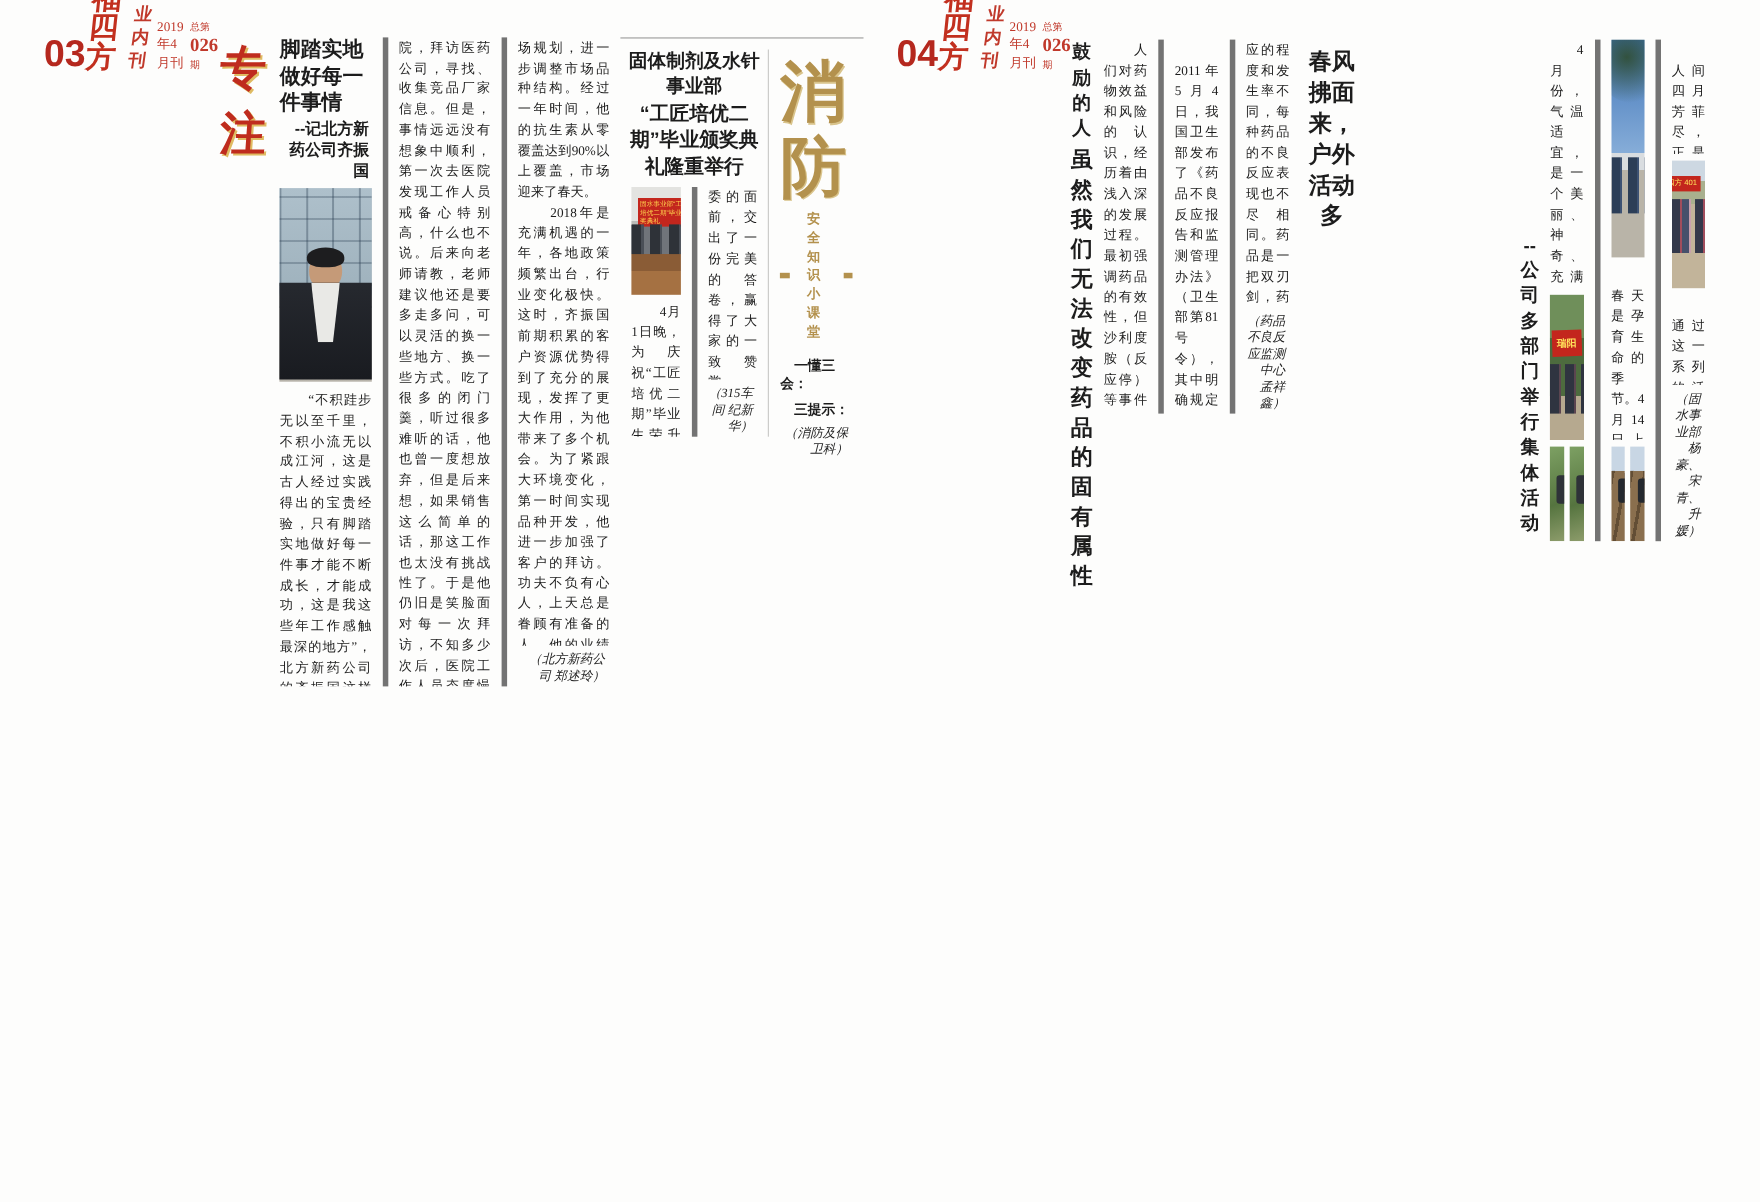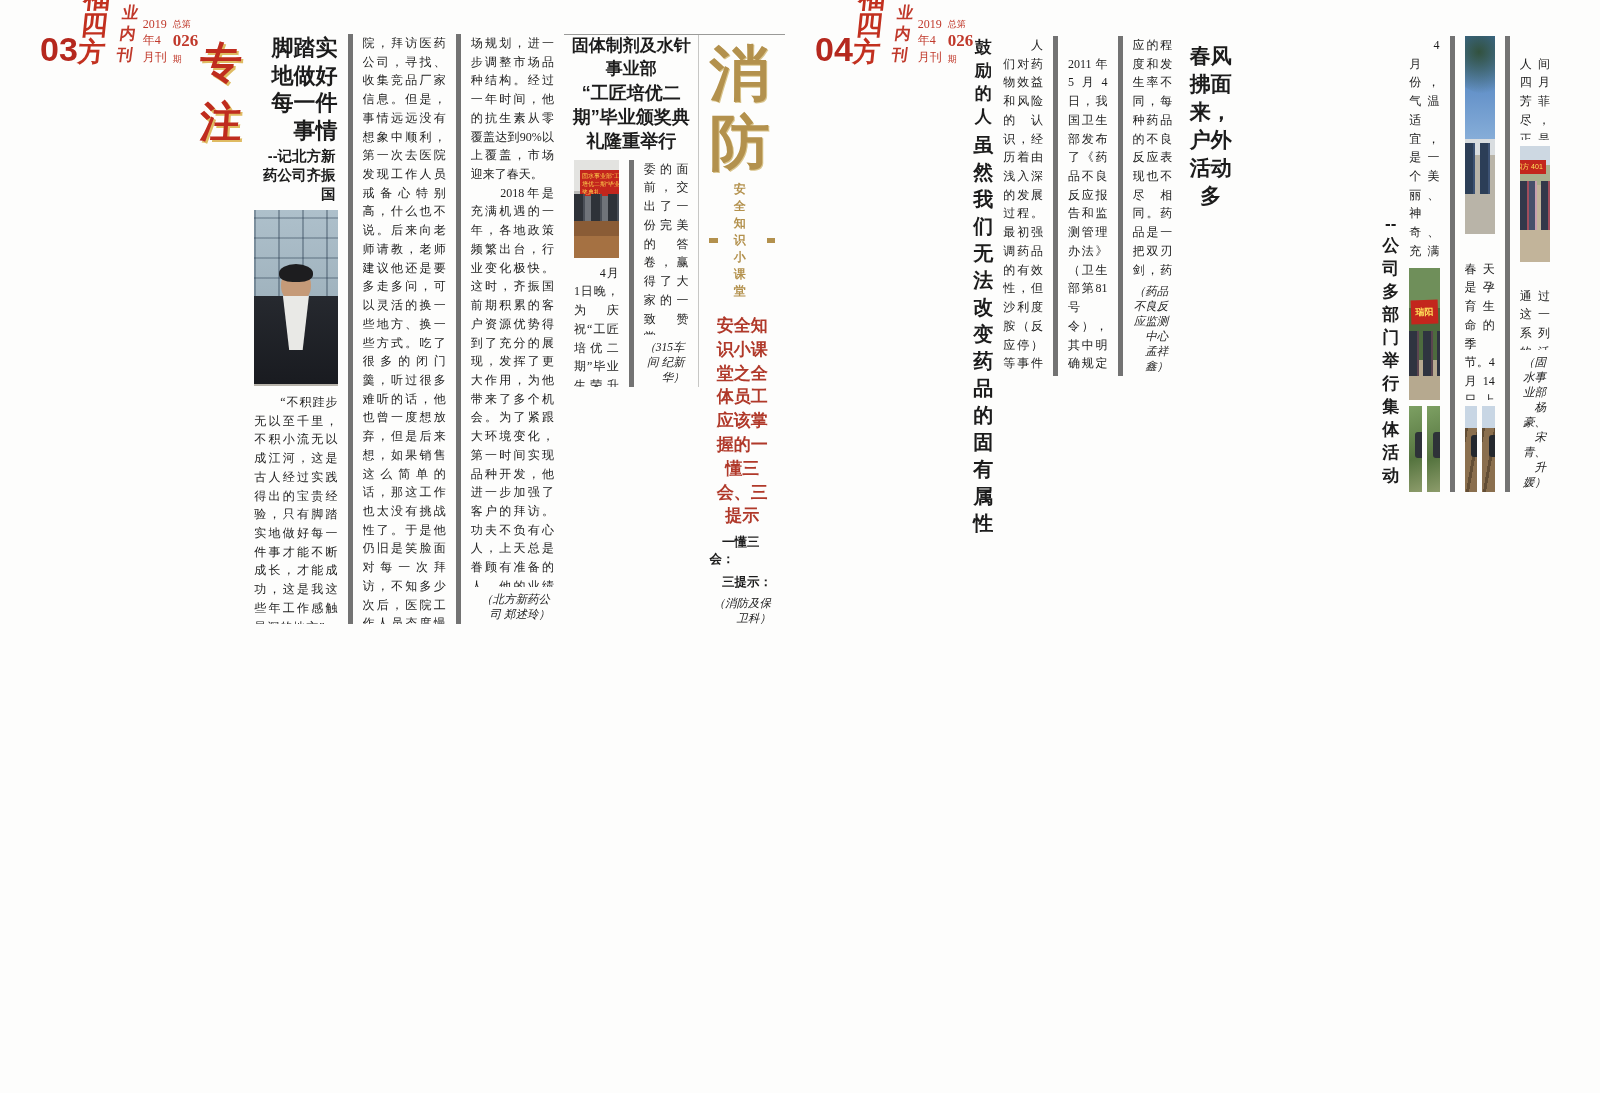--- a/index.html
+++ b/index.html
@@ -26,41 +26,41 @@
   .col + .col{border-left:5px solid #737373;}
   .byline{text-align:right;font-size:11.5px;font-style:italic;color:#222;padding:5px 4px 2px 0;flex-shrink:0;}
 
   
   .sec-top{display:flex;height:590px;margin-top:8px;}
   .marginstrip{width:46px;position:relative;flex-shrink:0;}
   .m-char{display:block;text-align:center;font-size:42px;font-weight:900;color:#bf2c1e;
           font-family:"Liberation Serif",serif;text-shadow:2px 2px 0 #dfbb62;line-height:1.4;
           transform:skewX(-4deg);}
   .cols3{flex:1;display:flex;min-width:0;}
-  .f-title{font-family:"Liberation Sans",sans-serif;font-size:22px;font-weight:800;
-           text-align:right;line-height:1.25;}
+  .f-title{font-family:"Liberation Sans",sans-serif;font-size:19px;font-weight:800;
+           text-align:left;line-height:1.25;}
   .f-sub{font-size:14.5px;font-weight:700;text-align:right;margin:3px 2px 6px 0;
          font-family:"Liberation Sans",sans-serif;}
   .photo{position:relative;overflow:hidden;flex-shrink:0;}
   .portrait{height:176px;margin-bottom:7px;
     background:linear-gradient(180deg,#aec0cb 0%,#9fb2bd 54%,#cbc8c0 56%,#d8d4ca 72%,#b7b3aa 100%);}
   .portrait .grid{position:absolute;inset:0 0 38% 0;
     background:repeating-linear-gradient(90deg,rgba(35,55,75,.35) 0 2px,transparent 2px 24px),
                repeating-linear-gradient(0deg,rgba(35,55,75,.28) 0 2px,transparent 2px 20px);}
   .man{position:absolute;left:50%;bottom:0;transform:translateX(-50%);width:112px;height:118px;}
   .man .head{width:30px;height:34px;border-radius:50% 50% 46% 46%;background:#c59a78;margin:0 auto;position:relative;}
   .man .head::before{content:"";position:absolute;left:-2px;top:-4px;width:34px;height:18px;
         border-radius:50% 50% 40% 40%;background:#1d1d1f;}
   .man .torso{width:112px;height:88px;background:linear-gradient(#26292f,#191b20);
         border-radius:14px 14px 0 0;margin-top:-6px;position:relative;}
   .man .torso::before{content:"";position:absolute;left:50%;top:0;transform:translateX(-50%);
         width:26px;height:54px;background:#e9e9e6;clip-path:polygon(0 0,100% 0,76% 100%,24% 100%);}
 
   
-  .sec-bottom{display:flex;border-top:1px solid #9a9a98;margin-top:8px;height:352px;}
+  .sec-bottom{display:flex;border-top:1px solid #9a9a98;margin-top:8px;padding-top:10px;height:352px;}
   .ceremony{flex:2.05;min-width:0;display:flex;flex-direction:column;}
   .cer-title{text-align:center;font-family:"Liberation Sans",sans-serif;font-weight:800;line-height:1.35;}
   .cer-t1{font-size:17px;}
   .cer-t2{font-size:18px;}
   .cer-cols{display:flex;flex:1;min-height:0;margin-top:6px;}
   .meeting{height:98px;margin-bottom:6px;background:linear-gradient(180deg,#e3e3e0 0 32%,#bcbcb9 32% 35%,#70747a 35% 62%,#8a5c36 62% 78%,#a57142 78% 100%);}
   .meeting .m-people{position:absolute;left:0;right:0;top:35%;height:27%;
         background:repeating-linear-gradient(90deg,#2e3238 0 9px,#4a4f57 9px 11px,transparent 11px 17px);}
   .meeting .m-screen{position:absolute;left:6px;top:10%;width:52px;height:26px;background:#c3261d;
         color:#ffd34d;font-size:6px;line-height:8px;padding:2px;box-sizing:border-box;overflow:hidden;
@@ -195,24 +195,20 @@
       </div>
       <div class="fire">
         <div class="fire-art">
           <span class="fire-glyphs">消防</span>
           <div class="fire-subrow">
             <span class="fire-bar"></span>
             <span class="fire-subtext">安全知识小课堂</span>
             <span class="fire-bar"></span>
           </div>
         </div>
-        <div class="fire-title">
-          <div>安全知识小课堂之全体员工</div>
-          <div>应该掌握的一懂三会、三提示</div>
-        </div>
         <div class="fire-h">一懂三会：</div>
         <div class="coltext">　1. 懂得本场所用火、用电、用油、用气火灾危险性。
 　2. 发现火灾后会迅速拨打119电话报警。
 　3. 发生火灾后使用灭火器、消火栓等扑救初起火灾。
 　4. 懂得逃生技巧、发生火灾后迅速逃离现场。</div>
         <div class="fire-h">三提示：</div>
         <div class="coltext">　1. 提示公众场所火灾危险性。
 　2. 提示公众场所安全出口和疏散通道。
 　3. 提示公众场所逃生设备器材放置位置和使用方法。</div>
         <div class="byline">（消防及保卫科）</div>

